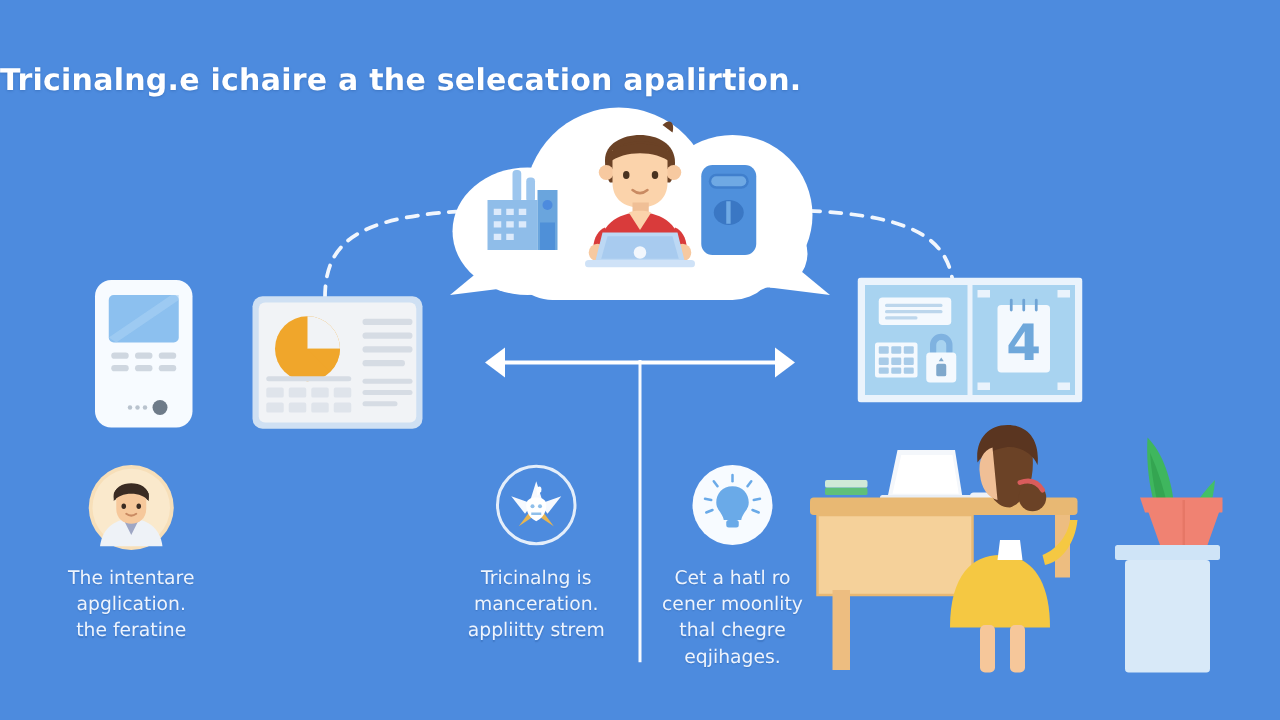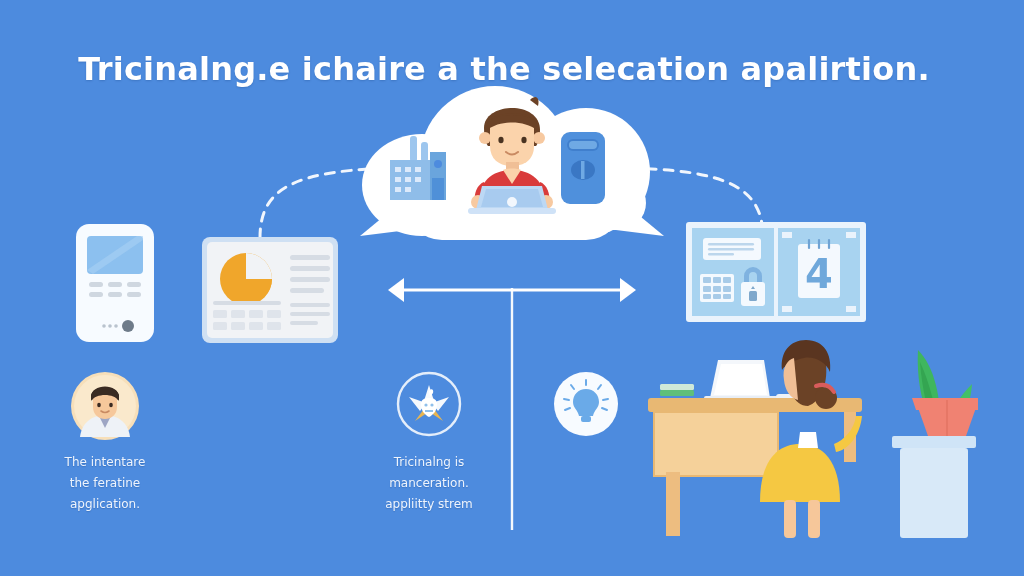--- a/index.html
+++ b/index.html
@@ -9,34 +9,34 @@
     font-family:"DejaVu Sans", sans-serif;
     overflow:hidden;
     position:relative;
   }
   #stage{position:absolute;inset:0;}
   .abs{position:absolute;}
 
   
   #title{
     left:0;top:50px;width:1008px;
-    text-align:center;
+    text-align:left;
     color:#ffffff;
-    font-size:32px;
+    font-size:24px;
     font-weight:700;
     letter-spacing:.2px;
     text-shadow:0 1px 2px rgba(20,60,120,.25);
     z-index:40;
     font-family:"DejaVu Sans", sans-serif;
   }
 
   
   .caption{
     color:#eef4fd;
-    font-size:12px;
+    font-size:15px;
     line-height:21px;
     text-align:center;
     text-shadow:0 1px 1px rgba(20,60,120,.25);
   }
 
   
   #cloud-wrap{left:362px;top:76px;width:300px;height:168px;}
   .cloud-blob{position:absolute;background:#ffffff;border-radius:50%;}
 
   
@@ -245,22 +245,22 @@
     <path d="M23 22 L47 22 L47 36 C47 44, 41 48, 35 48 C29 48, 23 44, 23 36 Z" fill="#f6c89b"></path>
 
     <path d="M21 26 C21 12, 49 12, 49 26 C49 30, 47 30, 47 26 C44 20, 26 20, 23 26 C23 30, 21 30, 21 26 Z" fill="#3a2b22"></path>
     <path d="M21 24 C24 14, 46 14, 49 24 L49 30 C44 22, 26 22, 21 30 Z" fill="#3a2b22"></path>
     <ellipse cx="29" cy="34" rx="1.8" ry="2.2" fill="#3a2b22"></ellipse>
     <ellipse cx="41" cy="34" rx="1.8" ry="2.2" fill="#3a2b22"></ellipse>
     <path d="M31 40 Q35 43 39 40" fill="none" stroke="#c98a62" stroke-width="1.6" stroke-linecap="round"></path>
   </svg>
   <div class="abs caption" style="left:20px;top:452px;width:170px;">
     <div>The intentare</div>
+    <div>apglication.</div>
     <div>the feratine</div>
-    <div>apglication.</div>
   </div>
 
   <svg class="svgbox" style="left:396px;top:371px;width:66px;height:66px;" viewBox="0 0 66 66">
     <circle cx="33" cy="33" r="31" fill="none" stroke="#ffffff" stroke-width="2.4" opacity=".85"></circle>
 
     <g fill="#ffffff" opacity=".95">
       <path d="M33 14 L38 30 L28 30 Z"></path>
       <path d="M13 26 L30 32 L24 40 Z"></path>
       <path d="M53 26 L36 32 L42 40 Z"></path>
     </g>
@@ -290,20 +290,26 @@
     <g stroke="#6aaae8" stroke-width="2" stroke-linecap="round">
       <line x1="33" y1="9" x2="33" y2="14"></line>
       <line x1="18" y1="14" x2="21" y2="18"></line>
       <line x1="48" y1="14" x2="45" y2="18"></line>
       <line x1="11" y1="28" x2="16" y2="29"></line>
       <line x1="55" y1="28" x2="50" y2="29"></line>
       <line x1="12" y1="39" x2="17" y2="37"></line>
       <line x1="54" y1="39" x2="49" y2="37"></line>
     </g>
   </svg>
+  <div class="abs caption" style="left:511px;top:452px;width:150px;">
+    <div>Cet a hatl ro</div>
+    <div>cener moonlity</div>
+    <div>thal chegre</div>
+    <div>eqjihages.</div>
+  </div>
 
   <svg class="svgbox" style="left:648px;top:332px;width:330px;height:212px;" viewBox="0 0 330 212">
 
     <g>
       <path d="M70 28 L116 28 L122 66 L62 66 Z" fill="#f4f7fb"></path>
       <path d="M73 32 L114 32 L119 63 L66 63 Z" fill="#ffffff"></path>
       <rect x="56" y="64" width="78" height="5" rx="2" fill="#e9eef5"></rect>
       <rect x="128" y="62" width="20" height="6" rx="3" fill="#eef2f8"></rect>
     </g>
 

